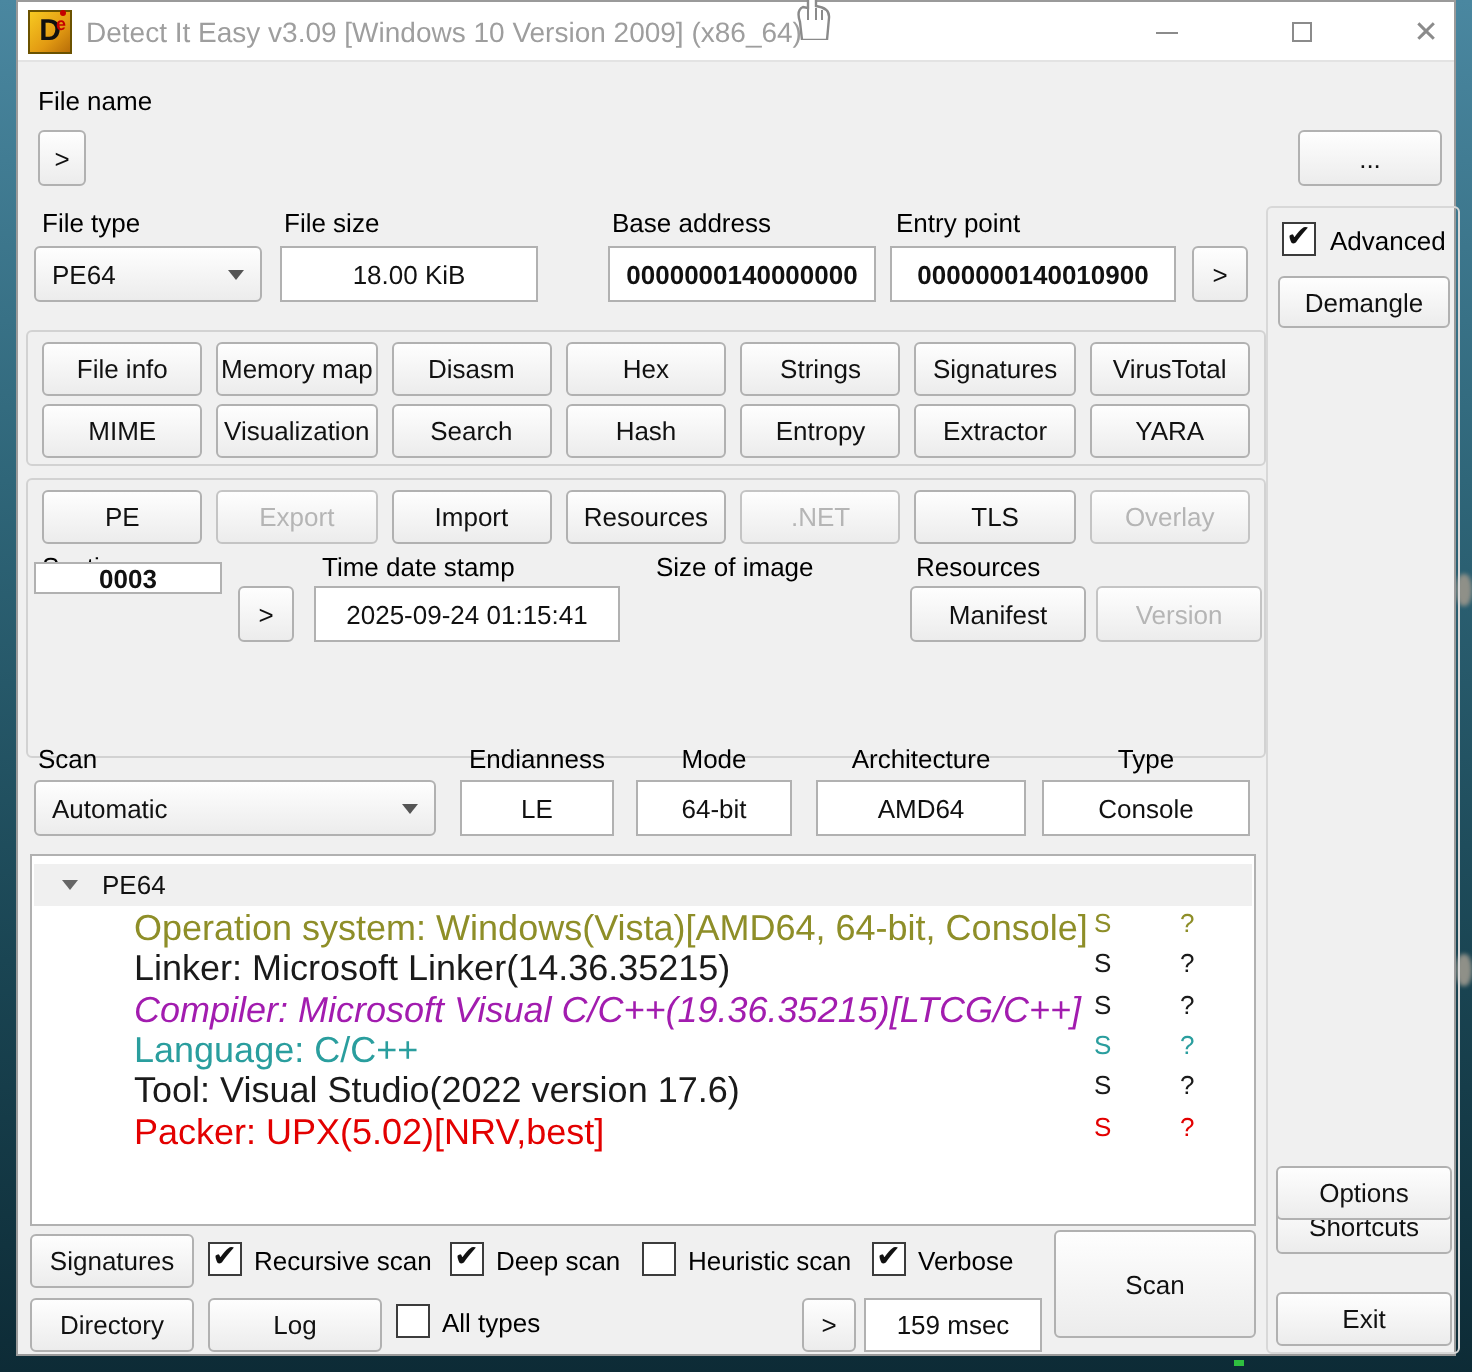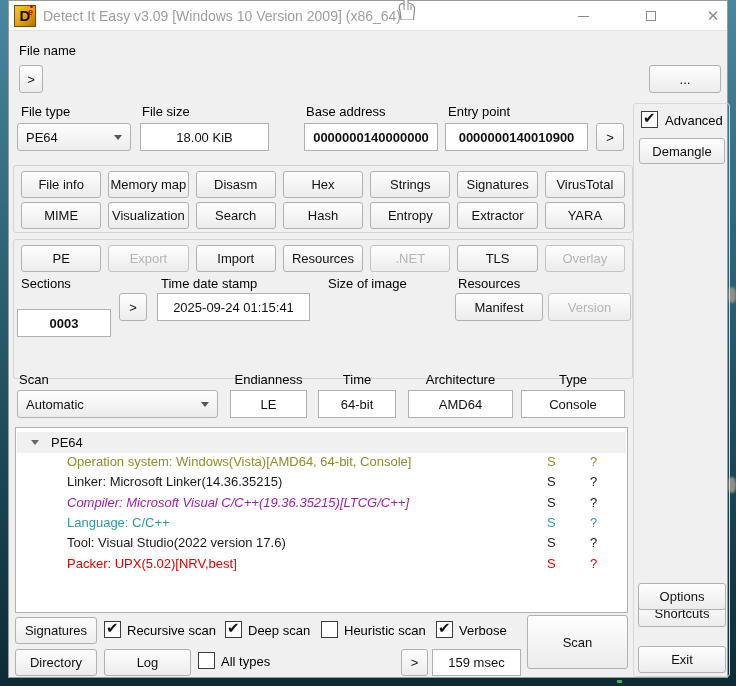--- a/index.html
+++ b/index.html
@@ -55,21 +55,21 @@
 
   
   .results { position:absolute; left:6px; top:426px; width:613px; height:186px; background:#fff;
     border:1px solid #b1b1b1; overflow:hidden; }
   .res-header { position:absolute; left:1px; right:1px; top:4px; height:21px; background:#f0f0f0;
     display:flex; align-items:center; }
   .res-tri { margin-left:14px; width:0; height:0; border-left:4px solid transparent; border-right:4px solid transparent;
     border-top:5px solid #666; }
   .res-root { margin-left:12px; font-size:13px; color:#111; }
   .res-row { position:absolute; left:0; width:100%; height:20px; }
-  .res-text { position:absolute; left:51px; white-space:nowrap; font-size:13px; }
+  .res-text { position:absolute; left:51px; white-space:nowrap; font-size:18px; }
   .res-s { position:absolute; left:531px; font-size:13px; }
   .res-q { position:absolute; left:574px; font-size:13px; }
 
   .right-panel { position:absolute; left:624px; top:102px; width:97px; height:574px;
     border:1px solid #d8d8d8; border-radius:3px; }
 </style>
 </head>
 <body>
 
 <div class="desktop">
@@ -151,37 +151,37 @@
     <div class="btn-grid" style="left:12px; top:244px; width:604px;" id="pe-row">
         <div class="btn">PE</div>
         <div class="btn disabled">Export</div>
         <div class="btn">Import</div>
         <div class="btn">Resources</div>
         <div class="btn disabled">.NET</div>
         <div class="btn">TLS</div>
         <div class="btn disabled">Overlay</div>
       </div>
     <div class="label" style="left:12px; top:275px;">Sections</div>
-    <div class="field bold" style="left:8px; top:308px; width:94px; height:28px;">0003</div>
+    <div class="field bold" style="left:8px; top:280px; width:94px; height:16px;">0003</div>
     <div class="btn abtn" style="left:110px; top:292px; width:28px; height:28px;">&gt;</div>
     <div class="label" style="left:152px; top:275px;">Time date stamp</div>
     <div class="field" style="left:148px; top:292px; width:153px; height:28px;">2025-09-24 01:15:41</div>
     <div class="label" style="left:319px; top:275px;">Size of image</div>
     <div class="label" style="left:449px; top:275px;">Resources</div>
     <div class="btn abtn" style="left:446px; top:292px; width:88px; height:28px;">Manifest</div>
     <div class="btn abtn disabled" style="left:539px; top:292px; width:83px; height:28px;">Version</div>
 
     <div class="label" style="left:10px; top:371px;">Scan</div>
     <div class="combo" style="left:8px; top:389px; width:201px; height:28px;">
       <span>Automatic</span>
       <span class="arrow"></span>
     </div>
     <div class="label" style="left:221px; top:371px; width:77px; text-align:center;">Endianness</div>
     <div class="field" style="left:221px; top:389px; width:77px; height:28px;">LE</div>
-    <div class="label" style="left:309px; top:371px; width:78px; text-align:center;">Time</div>
+    <div class="label" style="left:309px; top:371px; width:78px; text-align:center;">Mode</div>
     <div class="field" style="left:309px; top:389px; width:78px; height:28px;">64-bit</div>
     <div class="label" style="left:399px; top:371px; width:105px; text-align:center;">Architecture</div>
     <div class="field" style="left:399px; top:389px; width:105px; height:28px;">AMD64</div>
     <div class="label" style="left:512px; top:371px; width:104px; text-align:center;">Type</div>
     <div class="field" style="left:512px; top:389px; width:104px; height:28px;">Console</div>
 
     <div class="results">
       <div class="res-header">
         <span class="res-tri"></span>
         <span class="res-root">PE64</span>

